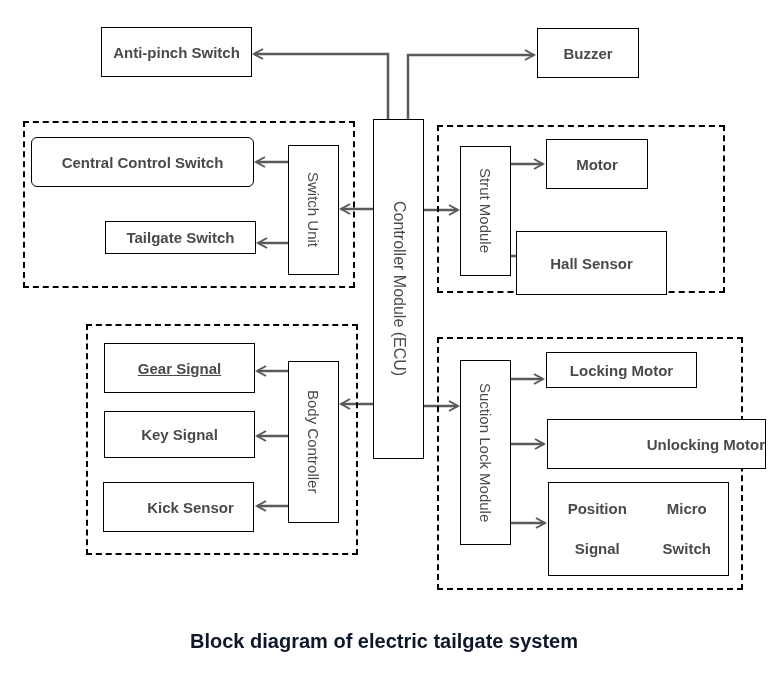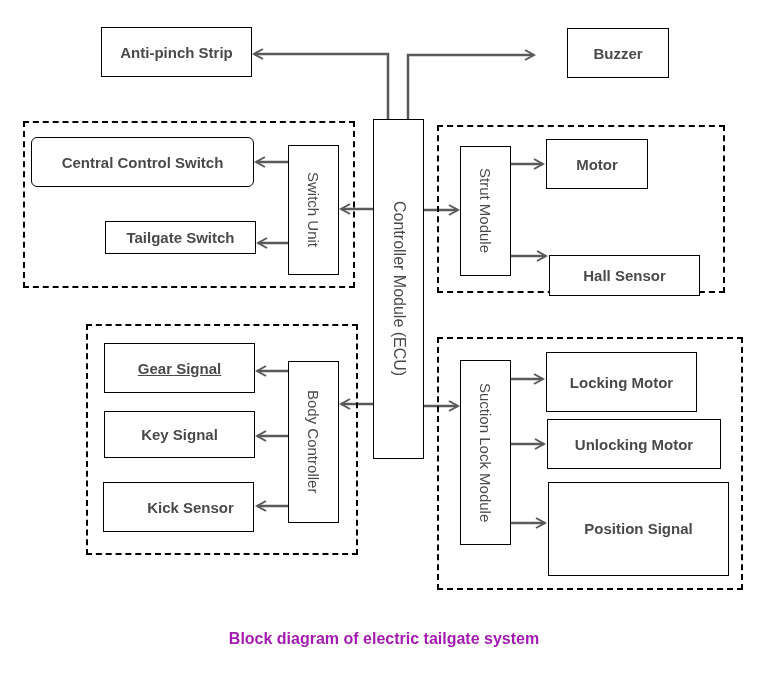--- a/index.html
+++ b/index.html
@@ -2,21 +2,21 @@
 <html><head>
 <meta charset="utf-8">
 <style>
   html,body{margin:0;padding:0;background:#fff;}
   body{width:768px;height:682px;position:relative;overflow:hidden;font-family:"Liberation Sans",sans-serif;}
   .box{position:absolute;border:1.5px solid #000;background:#fff;box-sizing:border-box;display:flex;align-items:center;justify-content:center;color:#4a4a4a;font-weight:bold;font-size:15px;text-align:center;}
   .vbox{position:absolute;border:1.5px solid #000;background:#fff;box-sizing:border-box;display:flex;align-items:center;justify-content:center;}
   .vtext{writing-mode:vertical-rl;color:#4a4a4a;font-size:15px;white-space:nowrap;}
   .group{position:absolute;border:2px dashed #000;box-sizing:border-box;}
   svg.wires{position:absolute;left:0;top:0;}
-  .caption{position:absolute;left:0;width:768px;top:630px;text-align:center;font-weight:bold;font-size:16px;color:#a21caf;}
+  .caption{position:absolute;left:0;width:768px;top:630px;text-align:center;font-weight:bold;font-size:20px;color:#0f172a;}
   .two{line-height:40px;}
 </style>
 </head>
 <body>
 
 <svg class="wires" width="768" height="682">
   <defs>
     <marker id="ah" markerWidth="12" markerHeight="12" refX="10" refY="6" orient="auto" markerUnits="userSpaceOnUse">
       <path d="M1,1 L10,6 L1,11" fill="none" stroke="#5a5a5a" stroke-width="2"></path>
     </marker>
@@ -44,65 +44,66 @@
 <div class="group" style="left:23px;top:121px;width:332px;height:167px;"></div>
 <div class="group" style="left:437px;top:125px;width:288px;height:168px;"></div>
 <div class="group" style="left:86px;top:324px;width:272px;height:231px;"></div>
 <div class="group" style="left:437px;top:337px;width:306px;height:253px;"></div>
 
 <div class="vbox" style="left:373px;top:119px;width:51px;height:340px;">
   <span class="vtext" style="font-size:16px;">Controller Module (ECU)</span>
 </div>
 
 <div class="box" style="left:101px;top:27px;width:151px;height:50px;">
-  <span>Anti-pinch Strip</span>
+  <span>Anti-pinch Switch</span>
 </div>
-<div class="box" style="left:567px;top:28px;width:102px;height:50px;">
+<div class="box" style="left:537px;top:28px;width:102px;height:50px;">
   <span>Buzzer</span>
 </div>
 
 <div class="box" style="left:31px;top:137px;width:223px;height:50px;border-radius:6px;">
   <span>Central Control Switch</span>
 </div>
 <div class="box" style="left:105px;top:221px;width:151px;height:33px;">
   <span>Tailgate Switch</span>
 </div>
 <div class="vbox" style="left:288px;top:145px;width:51px;height:130px;">
   <span class="vtext">Switch Unit</span>
 </div>
 
 <div class="vbox" style="left:460px;top:146px;width:51px;height:130px;">
   <span class="vtext">Strut Module</span>
 </div>
 <div class="box" style="left:546px;top:139px;width:102px;height:50px;">
   <span>Motor</span>
 </div>
-<div class="box" style="left:549px;top:231px;width:151px;height:41px;margin-top:24px;">
+<div class="box" style="left:516px;top:231px;width:151px;height:64px;">
   <span>Hall Sensor</span>
 </div>
 
 <div class="box" style="left:104px;top:343px;width:151px;height:50px;text-decoration:underline;">
   <span>Gear Signal</span>
 </div>
 <div class="box" style="left:104px;top:411px;width:151px;height:47px;">
   <span>Key Signal</span>
 </div>
 <div class="box" style="left:103px;top:482px;width:151px;height:50px;padding-left:24px;">
   <span>Kick Sensor</span>
 </div>
 <div class="vbox" style="left:288px;top:361px;width:51px;height:162px;">
   <span class="vtext">Body Controller</span>
 </div>
 
 <div class="vbox" style="left:460px;top:360px;width:51px;height:185px;">
   <span class="vtext">Suction Lock Module</span>
 </div>
-<div class="box" style="left:546px;top:352px;width:151px;height:60px;align-items:center;">
+<div class="box" style="left:546px;top:352px;width:151px;height:36px;align-items:center;">
   <span>Locking Motor</span>
 </div>
-<div class="box" style="left:547px;top:419px;width:174px;height:50px;">
+<div class="box" style="left:547px;top:419px;width:219px;height:50px;justify-content:flex-end;">
   <span>Unlocking Motor</span>
 </div>
 <div class="box two" style="left:548px;top:482px;width:181px;height:94px;">
   <span>Position Signal</span>
+  <span>Micro Switch</span>
 </div>
 
 <div class="caption">Block diagram of electric tailgate system</div>
 
 </body></html>

